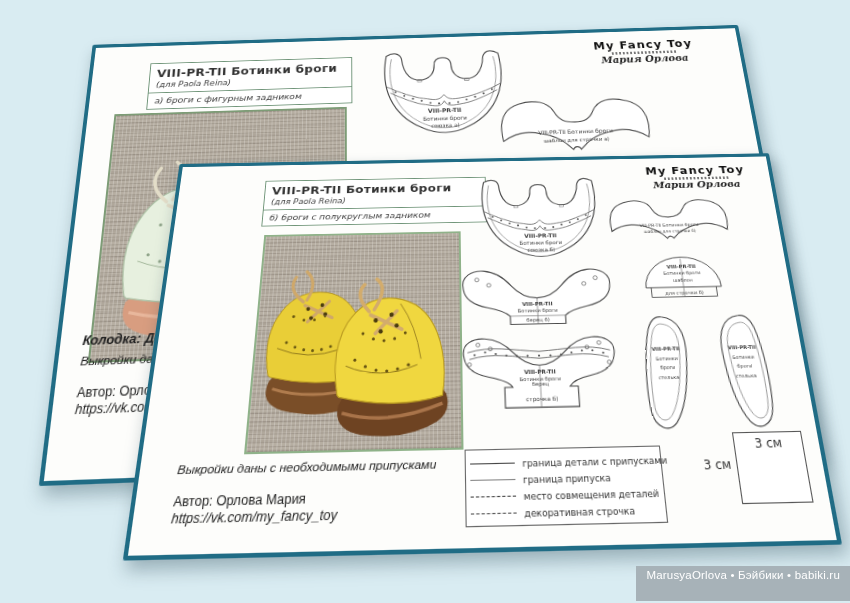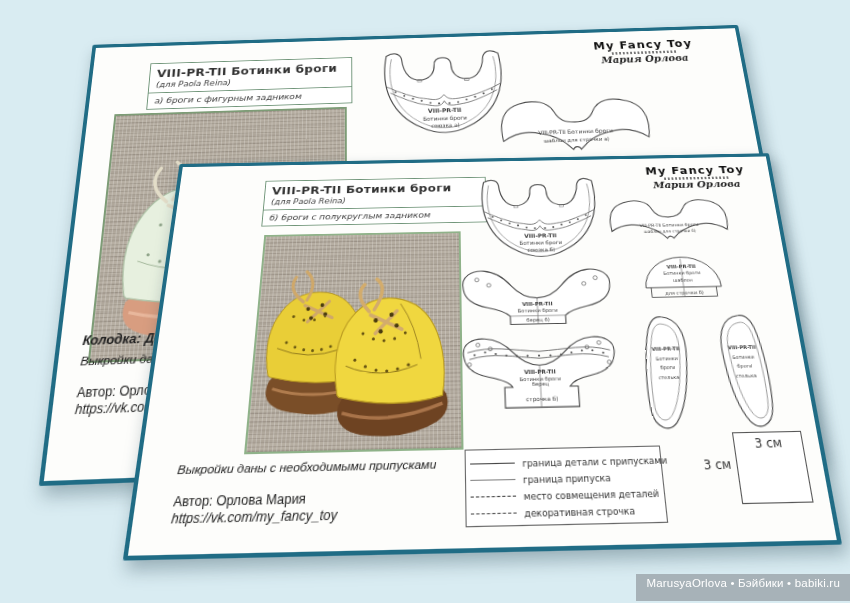--- a/index.html
+++ b/index.html
@@ -52,21 +52,21 @@
   .sw.thin{border-top:1px solid #888;}
   .sw.dashdot{border-top:1.6px dashed #444;}
   .sw.dash{border-top:1.2px dashed #555;}
   .legend-row span{font-size:8.5px;white-space:nowrap;color:#333;}
 
   .scale-square{position:absolute;border:1px solid #555;background:#fff;}
   .scale-top{position:absolute;left:0;right:0;top:3px;text-align:center;font-size:11.5px;}
   .scale-side{position:absolute;left:-32px;top:22px;font-size:11.5px;white-space:nowrap;}
 
   .watermark{position:absolute;right:0;bottom:2px;background:#a7b2b8;color:#fff;
-    font-family:"Liberation Sans",sans-serif;font-size:11.5px;padding:3px 10px 12px;letter-spacing:.2px;}
+    font-family:"Liberation Sans",sans-serif;font-size:11.5px;padding:3px 10px 20px;letter-spacing:.2px;}
 </style>
 </head>
 <body>
 
 <div class="sheet sheet-back">
 
   <div class="titlebox" style="left:61px;top:21px;width:216px;">
     <div class="t1">VIII-PR-TII Ботинки броги</div>
     <div class="t2">(для Paola Reina)</div>
     <div class="t3">а) броги с фигурным задником</div>

